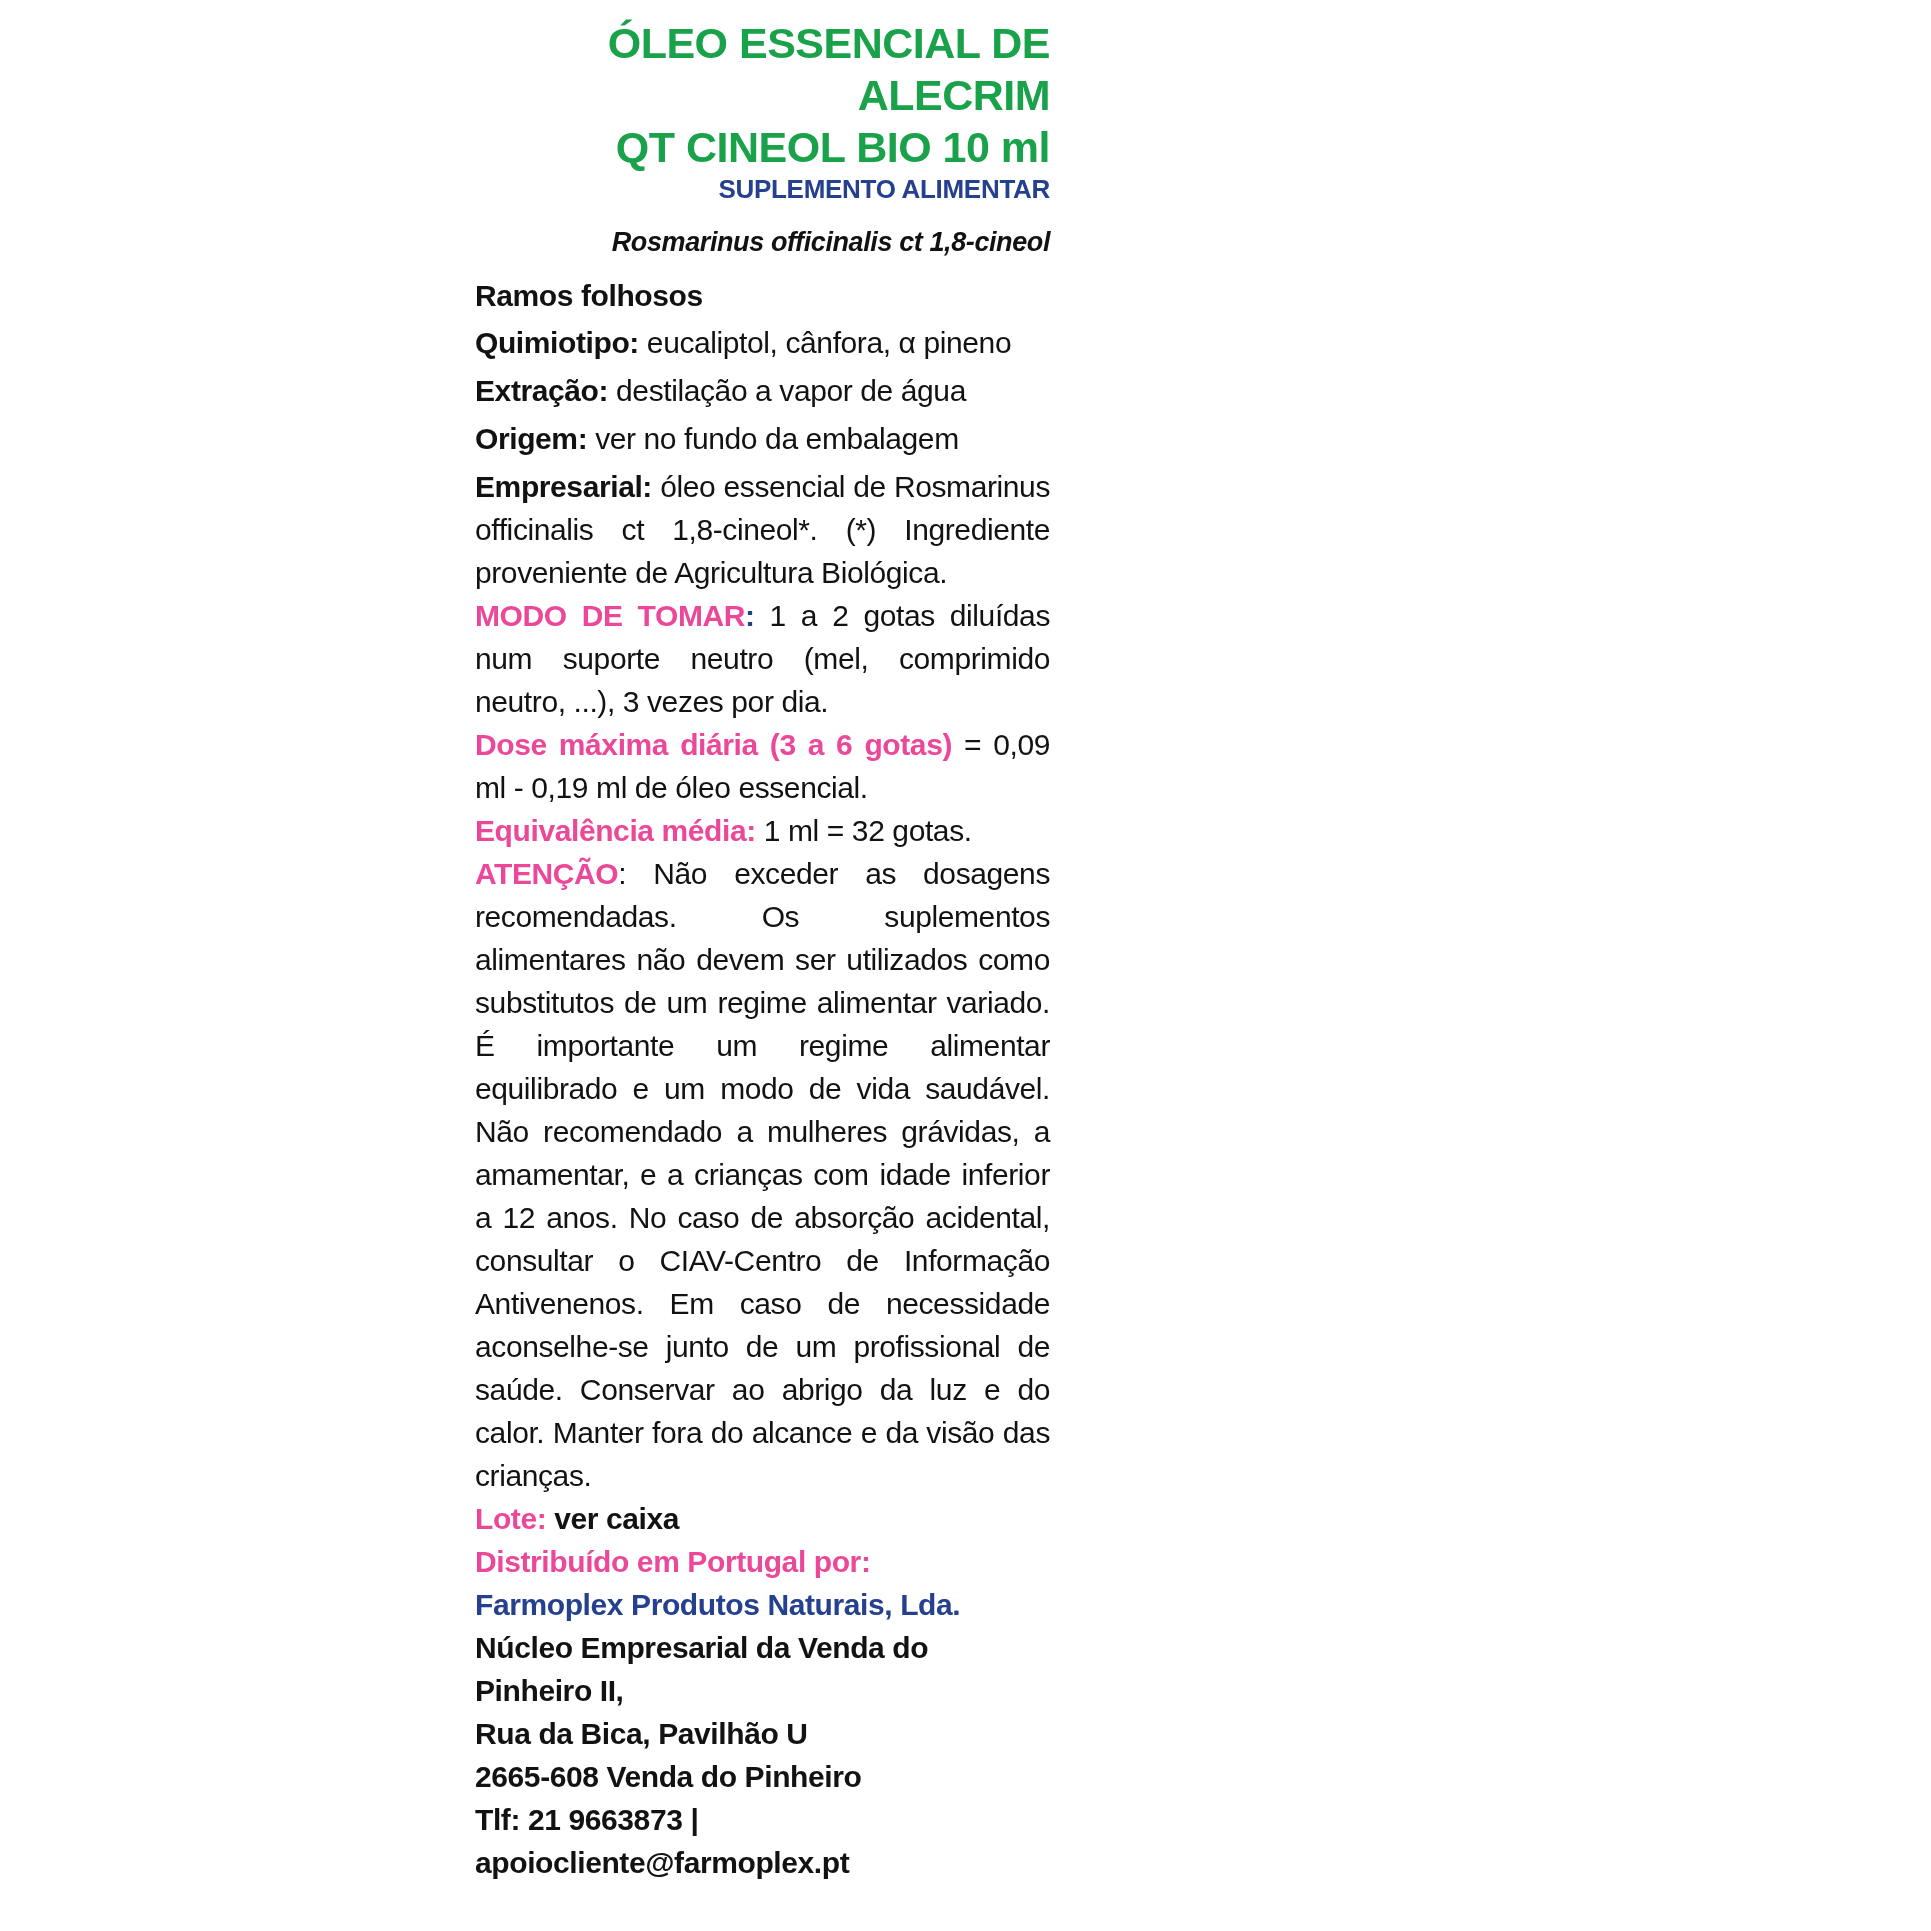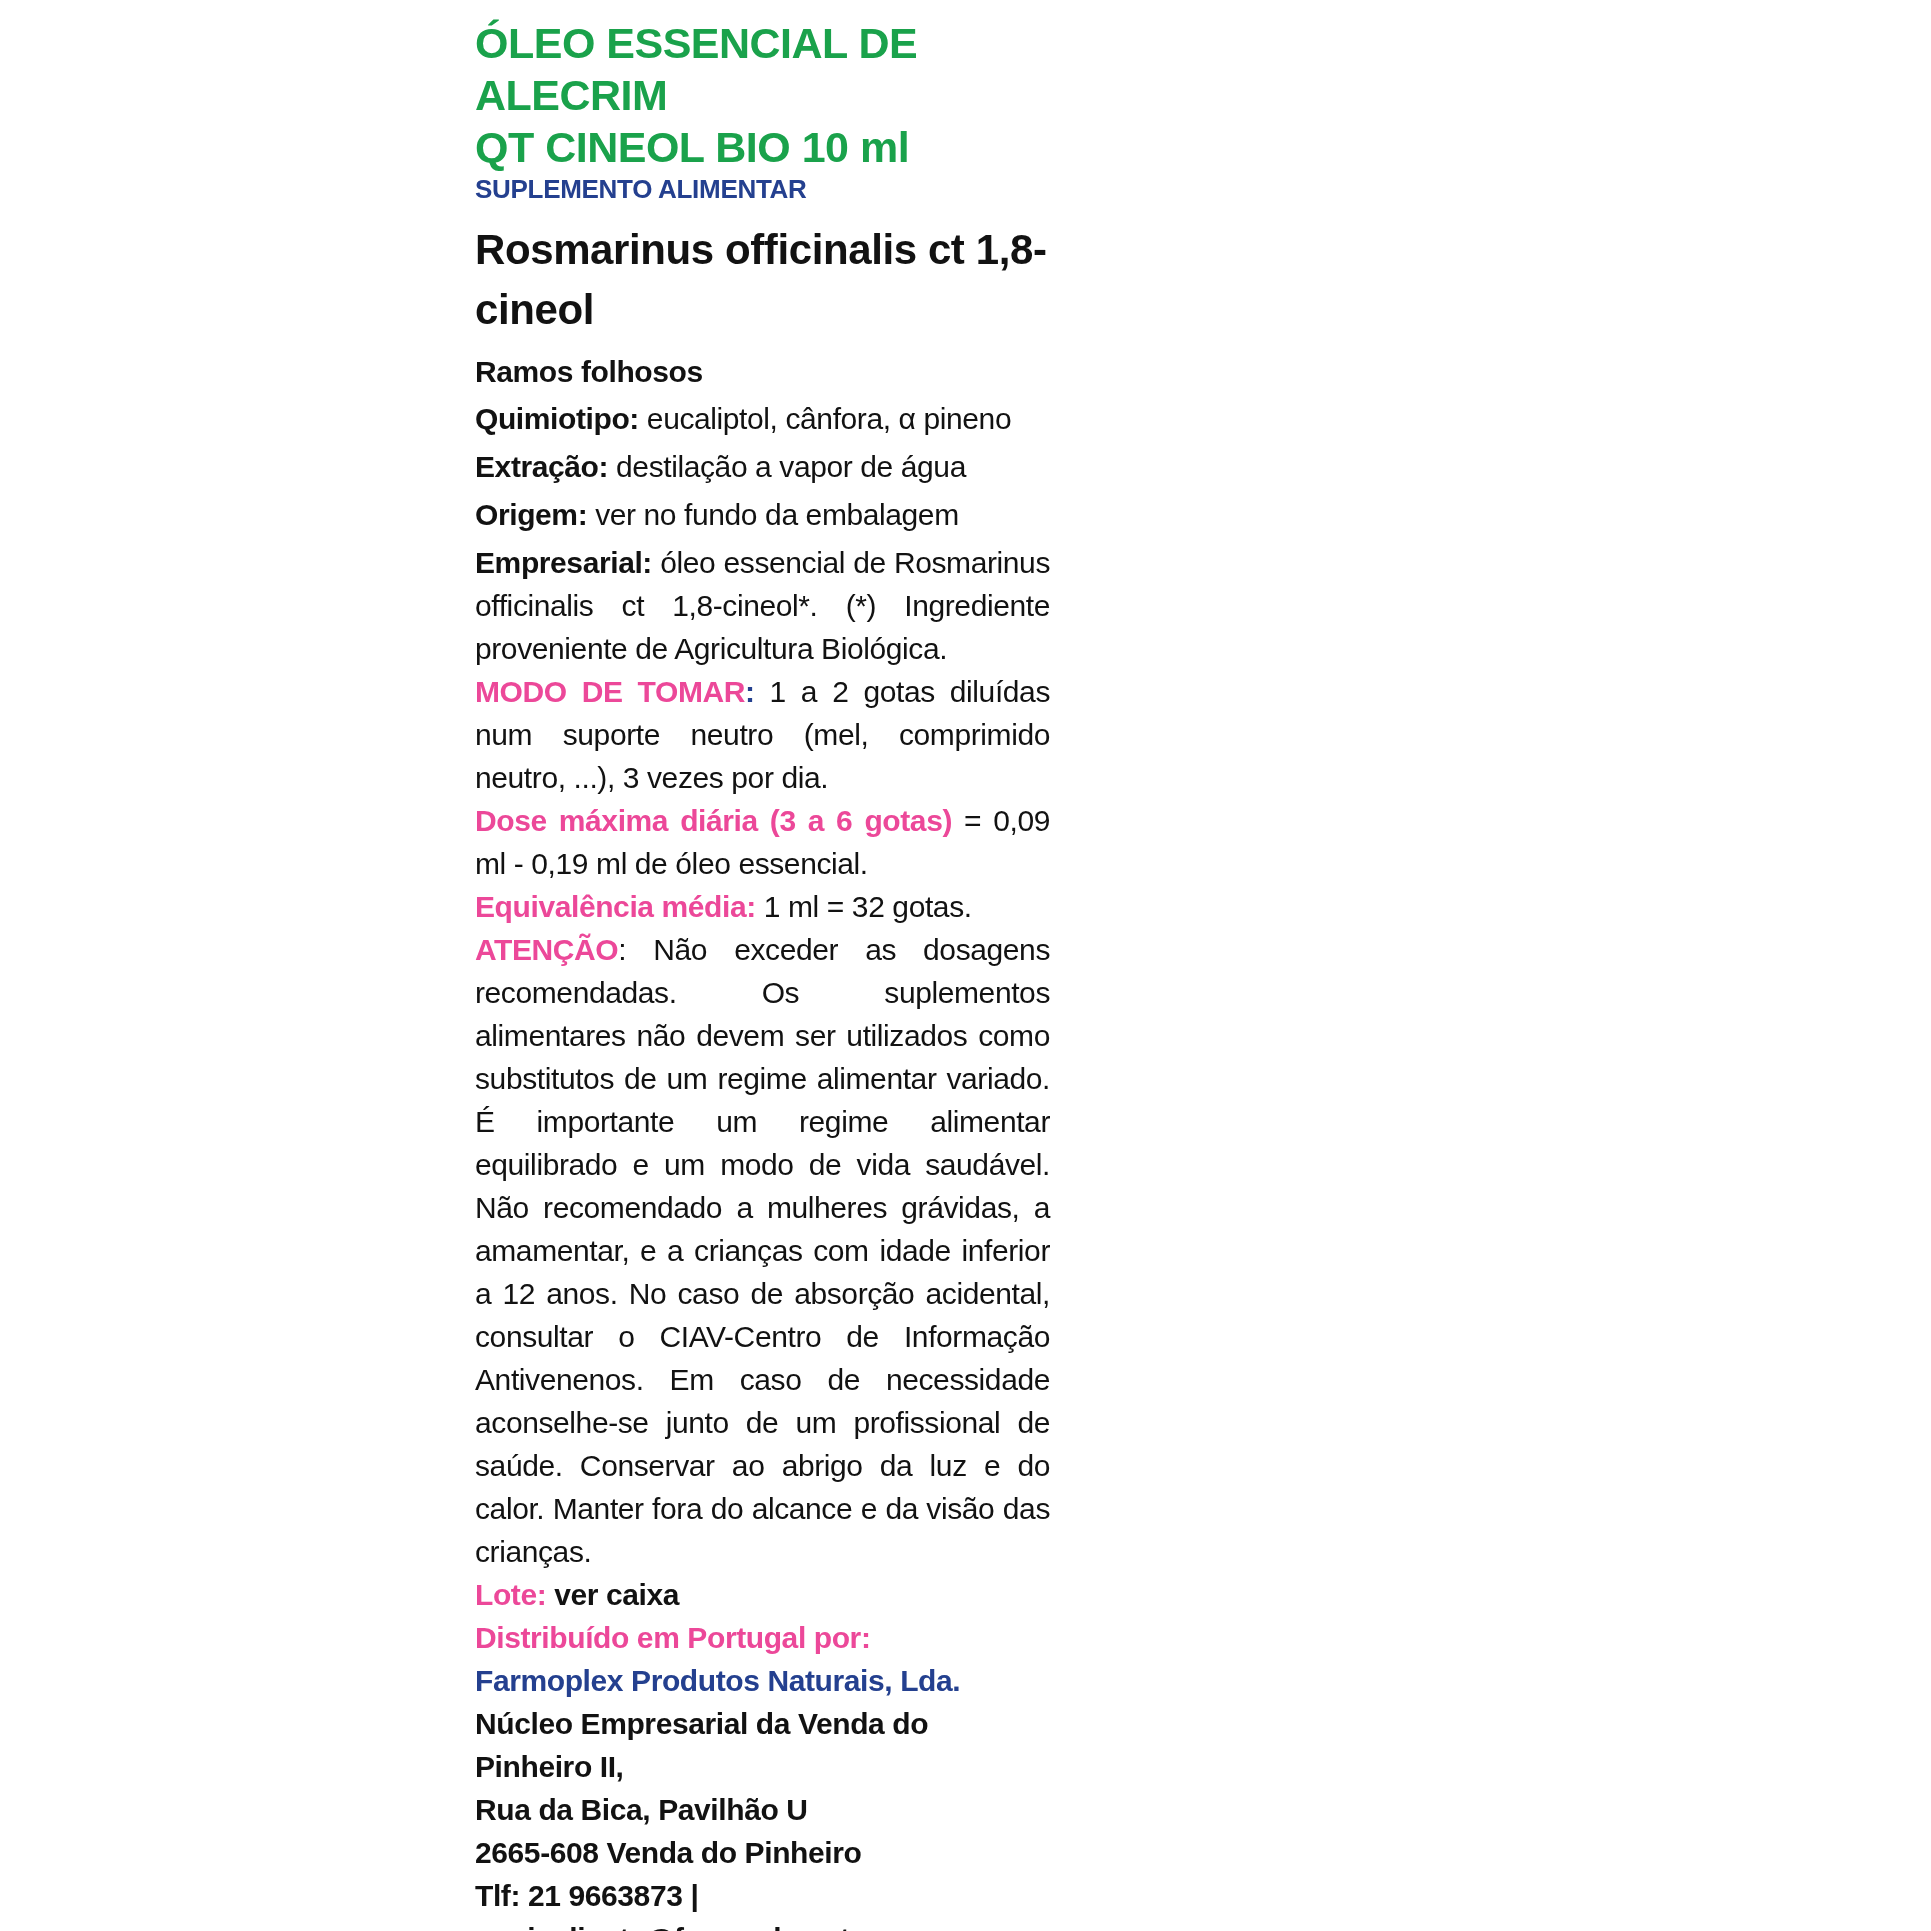--- a/index.html
+++ b/index.html
@@ -13,21 +13,21 @@
   }
   .label-column {
     position: absolute;
     left: 475px;
     top: 17.4px;
     width: 575px;
     font-size: 30px;
     line-height: 43px;
     letter-spacing: -0.4px;
   }
-  .center { text-align: left; }
+  .center { text-align: right; }
   .just { text-align: justify; }
   .green { color: #ec4899; }
   .blue  { color: #24408f; }
   .bold  { font-weight: bold; }
   .title {
     color: #1aa24b;
     font-weight: bold;
     font-size: 43px;
     line-height: 52px;
     margin: 0;
@@ -36,22 +36,23 @@
   .subtitle {
     color: #24408f;
     font-weight: bold;
     font-size: 26px;
     line-height: 33px;
     margin: 0;
     letter-spacing: -0.3px;
   }
   .botanical {
     font-weight: bold;
-    font-size: 42px;
-    line-height: 60px;
+    font-style: italic;
+    font-size: 27px;
+    line-height: 44px;
     margin: 13.5px 0 9.7px 0;
   }
   p { margin: 0; }
   .row { margin-top: 4.8px; }
   .footer-line { margin-top: 0; }
   .addr { font-weight: bold; }
 </style>
 </head>
 <body>
 

